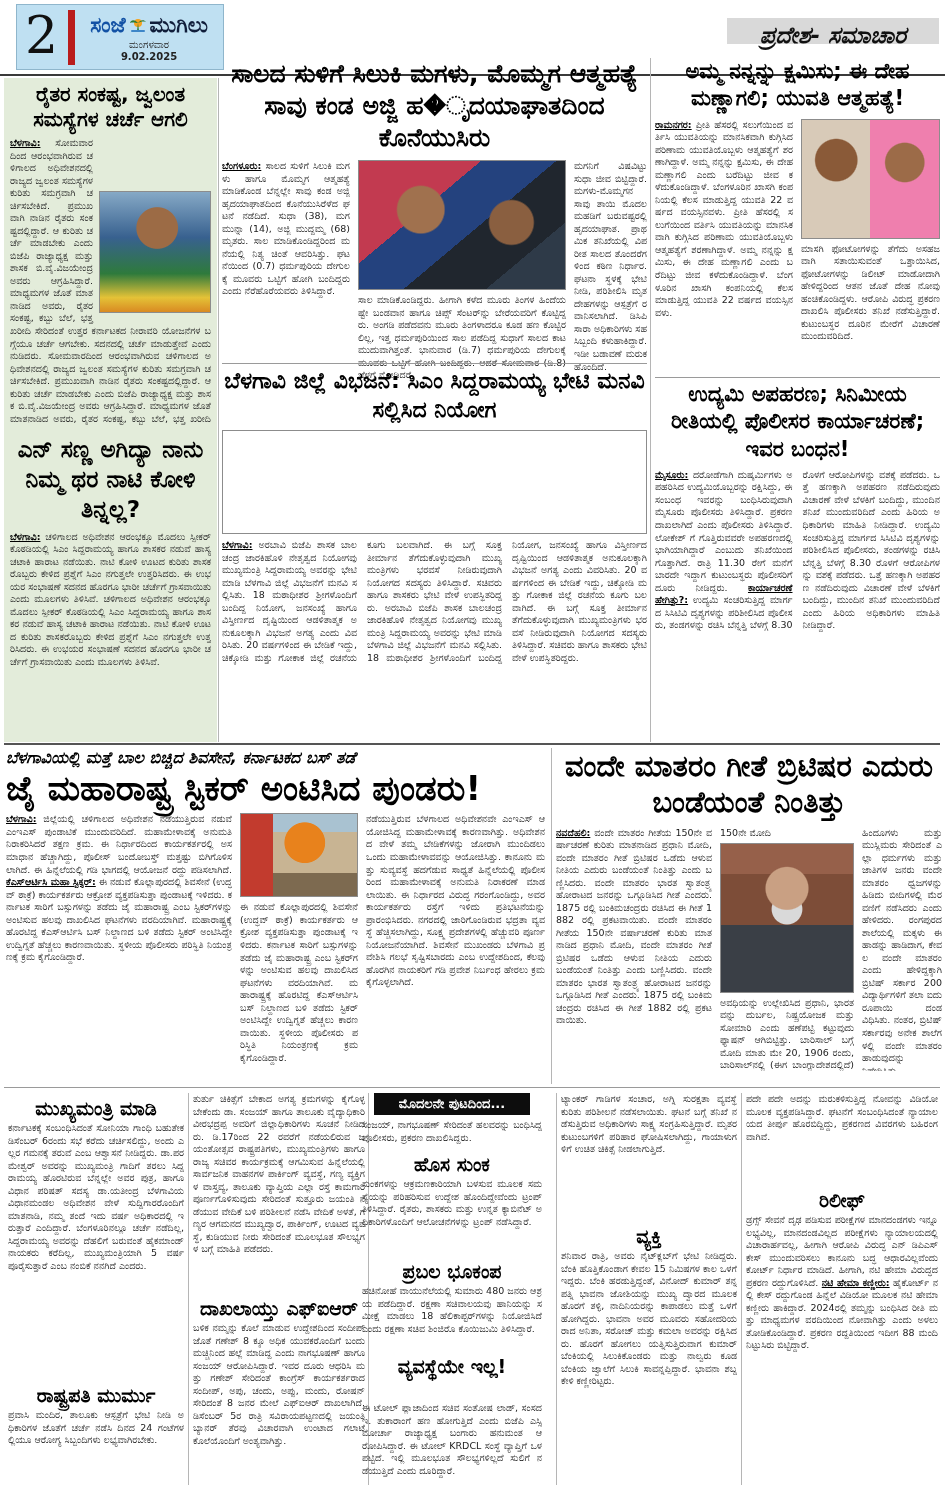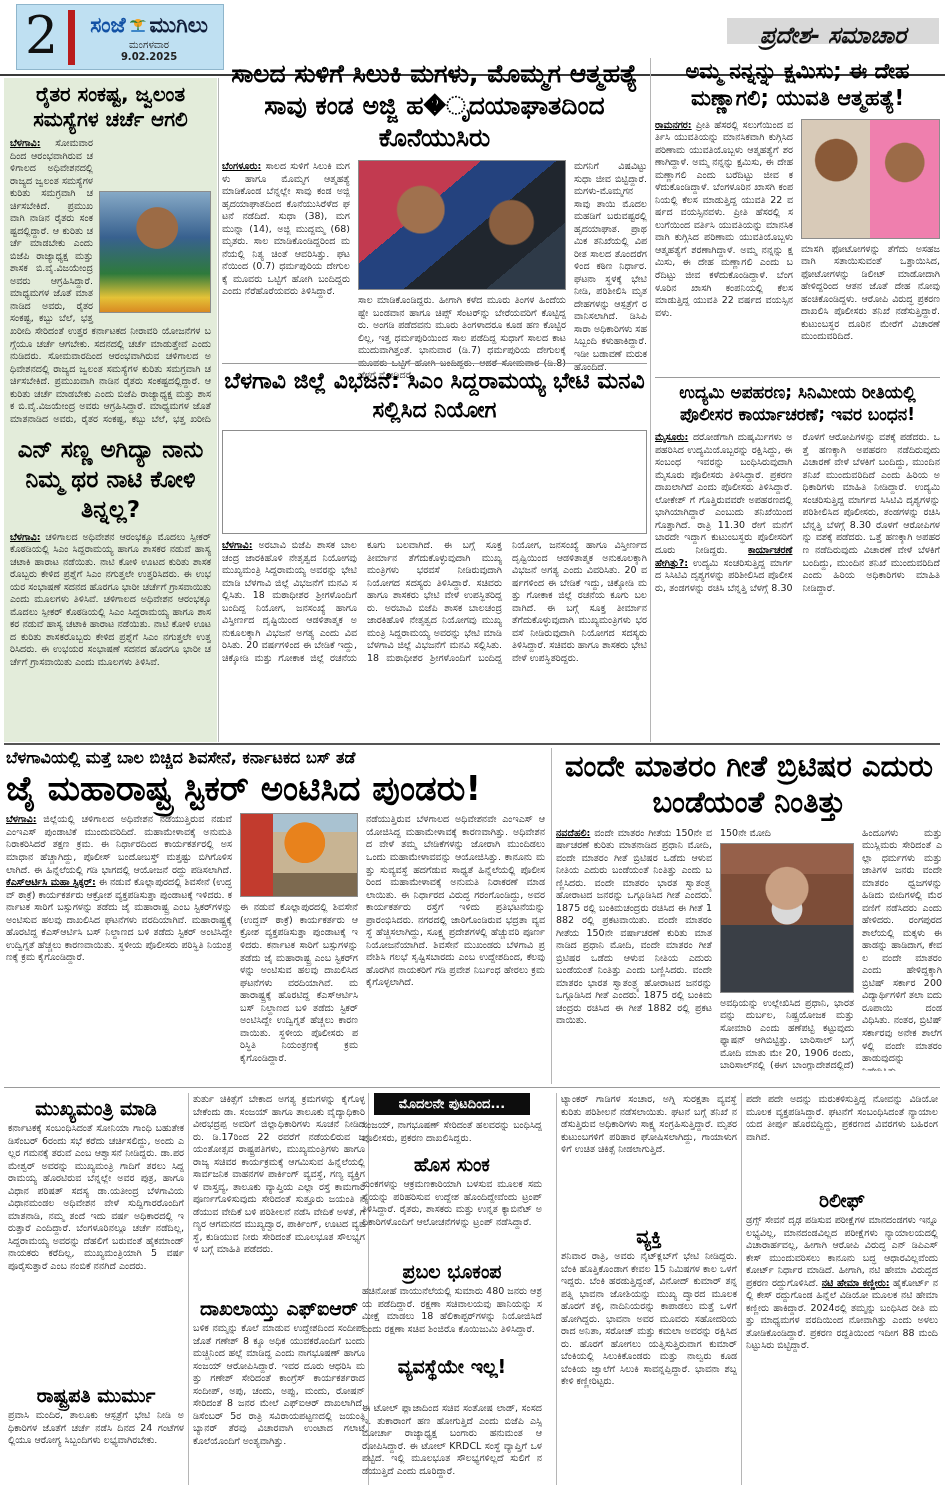--- a/index.html
+++ b/index.html
@@ -19,21 +19,21 @@
   .section-label{background:#d9d9d9;text-align:center;font-size:23px;font-weight:bold;
                  line-height:34px;color:#111;}
   .header-rule{border-bottom:2px solid #3a3a3a;}
   
   .headline{font-weight:bold;color:#000;text-align:center;}
   .bodytxt{font-size:9.5px;line-height:1.32;text-align:justify;color:#222;
            overflow:hidden;word-break:break-all;}
   .bodytxt b{color:#000;text-decoration:underline;}
   .dl{font-weight:bold;color:#000;}
   .subhead{font-weight:bold;font-size:19px;text-align:center;color:#000;margin:4px 0 2px;}
-  .kicker{font-weight:bold;color:#000;}
+  .kicker{font-weight:bold;color:#000;font-style:italic;}
   .banner{background:#0d0d0d;color:#fff;font-weight:bold;font-size:13px;text-align:center;
           padding:3px 4px;margin:0 auto 4px;width:82%;}
   .vrule{background:#b5b5b5;width:1px;}
   .hrule{background:#9a9a9a;height:1px;}
   .cols2{column-count:2;column-gap:10px;}
   .cols3{column-count:3;column-gap:10px;}
   
   .photo{border:1px solid #8c8c8c;}
   .ph-vijayendra{background:
      radial-gradient(circle at 52% 30%, #9c6b45 0 20%, rgba(0,0,0,0) 21%),
@@ -138,21 +138,21 @@
       </div>
       <div style="width:139px;">
         <div class="photo ph-victims" style="width:137px;height:118px;"></div>
         <div class="bodytxt" style="height:114px;margin-top:4px;">ಮಾಸಗಿ ಫೋಟೋಗಳನ್ನು ತೆಗೆದು ಅಸಹಜವಾಗಿ ಸತಾಯಿಸುವಂತೆ ಒತ್ತಾಯಿಸಿದ, ಫೋಟೋಗಳನ್ನು ಡಿಲೀಟ್ ಮಾಡೋದಾಗಿ ಹೇಳಿದ್ದರಿಂದ ಆತನ ಜೊತೆ ದೇಹ ನೋವು ಹಂಚಿಕೊಂಡಿದ್ದಳು. ಆರೋಪಿ ವಿರುದ್ಧ ಪ್ರಕರಣ ದಾಖಲಿಸಿ ಪೊಲೀಸರು ತನಿಖೆ ನಡೆಸುತ್ತಿದ್ದಾರೆ. ಕುಟುಂಬಸ್ಥರ ದೂರಿನ ಮೇರೆಗೆ ವಿಚಾರಣೆ ಮುಂದುವರಿದಿದೆ.</div>
       </div>
     </div>
   </div>
   <div class="abs hrule" style="left:655px;top:377px;width:285px;"></div>
 
   <div class="abs" style="left:655px;top:381px;width:285px;height:360px;">
-    <div class="headline" style="font-size:17px;line-height:1.3;">ಉದ್ಯಮಿ ಅಪಹರಣ; ಸಿನಿಮೀಯ ರೀತಿಯಲ್ಲಿ ಪೊಲೀಸರ ಕಾರ್ಯಾಚರಣೆ; ಇವರ ಬಂಧನ!</div>
+    <div class="headline" style="font-size:21px;line-height:1.3;">ಉದ್ಯಮಿ ಅಪಹರಣ; ಸಿನಿಮೀಯ ರೀತಿಯಲ್ಲಿ ಪೊಲೀಸರ ಕಾರ್ಯಾಚರಣೆ; ಇವರ ಬಂಧನ!</div>
     <div class="bodytxt cols2" style="height:292px;margin-top:6px;">
       <b class="dl">ಮೈಸೂರು:</b>
       <span>ದರೋಡೆಗಾಗಿ ದುಷ್ಕರ್ಮಿಗಳು ಅಪಹರಿಸಿದ ಉದ್ಯಮಿಯೊಬ್ಬರನ್ನು ರಕ್ಷಿಸಿದ್ದು, ಈ ಸಂಬಂಧ ಇವರನ್ನು ಬಂಧಿಸಿರುವುದಾಗಿ ಮೈಸೂರು ಪೊಲೀಸರು ತಿಳಿಸಿದ್ದಾರೆ. ಪ್ರಕರಣ ದಾಖಲಾಗಿದೆ ಎಂದು ಪೊಲೀಸರು ತಿಳಿಸಿದ್ದಾರೆ. ಲೋಕೇಶ್ ಗೆ ಗೊತ್ತಿರುವವರೇ ಅಪಹರಣದಲ್ಲಿ ಭಾಗಿಯಾಗಿದ್ದಾರೆ ಎಂಬುದು ತನಿಖೆಯಿಂದ ಗೊತ್ತಾಗಿದೆ. ರಾತ್ರಿ 11.30 ರೇಗೆ ಮನೆಗೆ ಬಾರದೇ ಇದ್ದಾಗ ಕುಟುಂಬಸ್ಥರು ಪೊಲೀಸರಿಗೆ ದೂರು ನೀಡಿದ್ದರು.</span>
       <b>ಕಾರ್ಯಾಚರಣೆ ಹೇಗಿತ್ತು?:</b>
       <span>ಉದ್ಯಮಿ ಸಂಚರಿಸುತ್ತಿದ್ದ ಮಾರ್ಗದ ಸಿಸಿಟಿವಿ ದೃಶ್ಯಗಳನ್ನು ಪರಿಶೀಲಿಸಿದ ಪೊಲೀಸರು, ತಂಡಗಳನ್ನು ರಚಿಸಿ ಬೆನ್ನತ್ತಿ ಬೆಳಗ್ಗೆ 8.30 ರೊಳಗೆ ಆರೋಪಿಗಳನ್ನು ವಶಕ್ಕೆ ಪಡೆದರು. ಒತ್ತೆ ಹಣಕ್ಕಾಗಿ ಅಪಹರಣ ನಡೆದಿರುವುದು ವಿಚಾರಣೆ ವೇಳೆ ಬೆಳಕಿಗೆ ಬಂದಿದ್ದು, ಮುಂದಿನ ತನಿಖೆ ಮುಂದುವರಿದಿದೆ ಎಂದು ಹಿರಿಯ ಅಧಿಕಾರಿಗಳು ಮಾಹಿತಿ ನೀಡಿದ್ದಾರೆ. ಉದ್ಯಮಿ ಸಂಚರಿಸುತ್ತಿದ್ದ ಮಾರ್ಗದ ಸಿಸಿಟಿವಿ ದೃಶ್ಯಗಳನ್ನು ಪರಿಶೀಲಿಸಿದ ಪೊಲೀಸರು, ತಂಡಗಳನ್ನು ರಚಿಸಿ ಬೆನ್ನತ್ತಿ ಬೆಳಗ್ಗೆ 8.30 ರೊಳಗೆ ಆರೋಪಿಗಳನ್ನು ವಶಕ್ಕೆ ಪಡೆದರು. ಒತ್ತೆ ಹಣಕ್ಕಾಗಿ ಅಪಹರಣ ನಡೆದಿರುವುದು ವಿಚಾರಣೆ ವೇಳೆ ಬೆಳಕಿಗೆ ಬಂದಿದ್ದು, ಮುಂದಿನ ತನಿಖೆ ಮುಂದುವರಿದಿದೆ ಎಂದು ಹಿರಿಯ ಅಧಿಕಾರಿಗಳು ಮಾಹಿತಿ ನೀಡಿದ್ದಾರೆ.</span>
     </div>
   </div>
 
   <div class="abs hrule" style="left:4px;top:743px;width:936px;height:2px;background:#555;"></div>
   <div class="abs vrule" style="left:551px;top:748px;height:336px;"></div>

